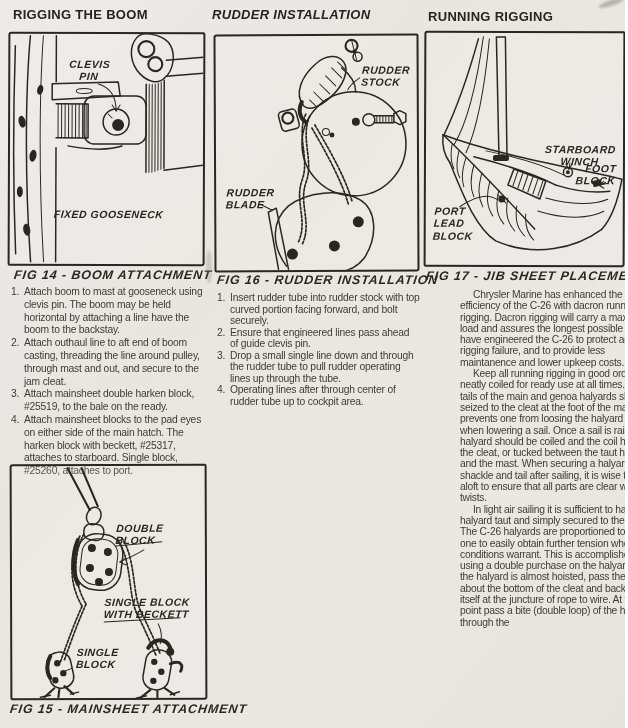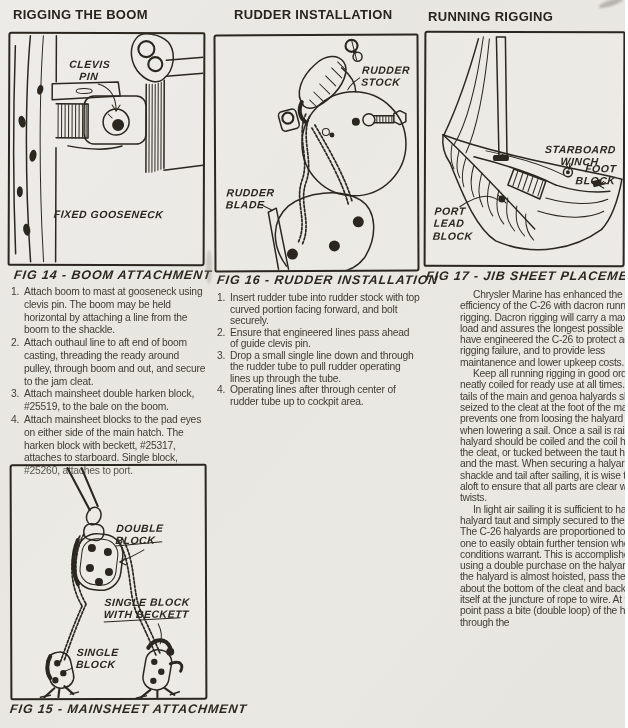--- a/index.html
+++ b/index.html
@@ -43,21 +43,21 @@
   .body-text { position:absolute; font-size:10.3px; line-height:11.3px; color:#413c33; letter-spacing:-.25px;margin-left:36px; }
   .body-text p { text-indent:13px; }
   .smudge { position:absolute; background:#7a756c; border-radius:50%; opacity:.45; filter:blur(1px); }
 </style>
 </head>
 <body>
 
 <div class="page">
 
   <div class="hdr" style="left:13px;top:7px;">RIGGING THE BOOM</div>
-  <div class="hdr" style="left:234px;top:7px;">RUDDER INSTALLATION</div>
+  <div class="hdr" style="left:212px;top:7px;font-style:italic;">RUDDER INSTALLATION</div>
   <div class="hdr" style="left:428px;top:9px;">RUNNING RIGGING</div>
 
   <div class="figbox" style="left:8px;top:32px;width:197px;height:234px;transform:rotate(.2deg);">
     <svg viewBox="0 0 193 230">
       <g>
         <path class="ln" d="M5,12 C3,80 3,150 6,220"></path>
         <path class="ln" d="M20,2 C15,60 15,150 21,228"></path>
         <path class="ln thin" d="M33,2 C29,60 29,150 34,228"></path>
         <path class="ln" d="M46,2 L46,48"></path>
         <path class="ln" d="M46,114 L46,228"></path>
@@ -96,29 +96,29 @@
     </svg>
     <div class="fig-label" style="left:48px;top:24px;width:62px;text-align:center;">CLEVIS
 PIN</div>
     <div class="fig-label" style="left:44px;top:174px;width:130px;">FIXED GOOSENECK</div>
   </div>
   <div class="caption" style="left:14px;top:268px;">FIG 14 - BOOM ATTACHMENT</div>
 
   <div class="steps steps-1" style="left:8px;top:286px;width:199px;">
     <div class="step">
       <span class="num">1.</span>
-      <span class="txt">Attach boom to mast at gooseneck using clevis pin. The boom may be held horizontal by attaching a line from the boom to the shackle.</span>
+      <span class="txt">Attach boom to mast at gooseneck using clevis pin. The boom may be held horizontal by attaching a line have the boom to the backstay.</span>
     </div>
     <div class="step">
       <span class="num">2.</span>
-      <span class="txt">Attach outhaul line to aft end of boom casting, threading the ready around pulley, through boom and out, and secure to the jam cleat.</span>
+      <span class="txt">Attach outhaul line to aft end of boom casting, threading the line around pulley, through mast and out, and secure to the jam cleat.</span>
     </div>
     <div class="step">
       <span class="num">3.</span>
-      <span class="txt">Attach mainsheet double harken block, #25519, to the bale on the boom.</span>
+      <span class="txt">Attach mainsheet double harken block, #25519, to the bale on the ready.</span>
     </div>
     <div class="step">
       <span class="num">4.</span>
       <span class="txt">Attach mainsheet blocks to the pad eyes on either side of the main hatch. The harken block with beckett, #25317, attaches to starboard. Single block, #25260, attaches to port.</span>
     </div>
   </div>
 
   <div class="figbox" style="left:10px;top:464px;width:197px;height:236px;transform:rotate(-.2deg);">
     <svg viewBox="0 0 193 232">
       <g>

